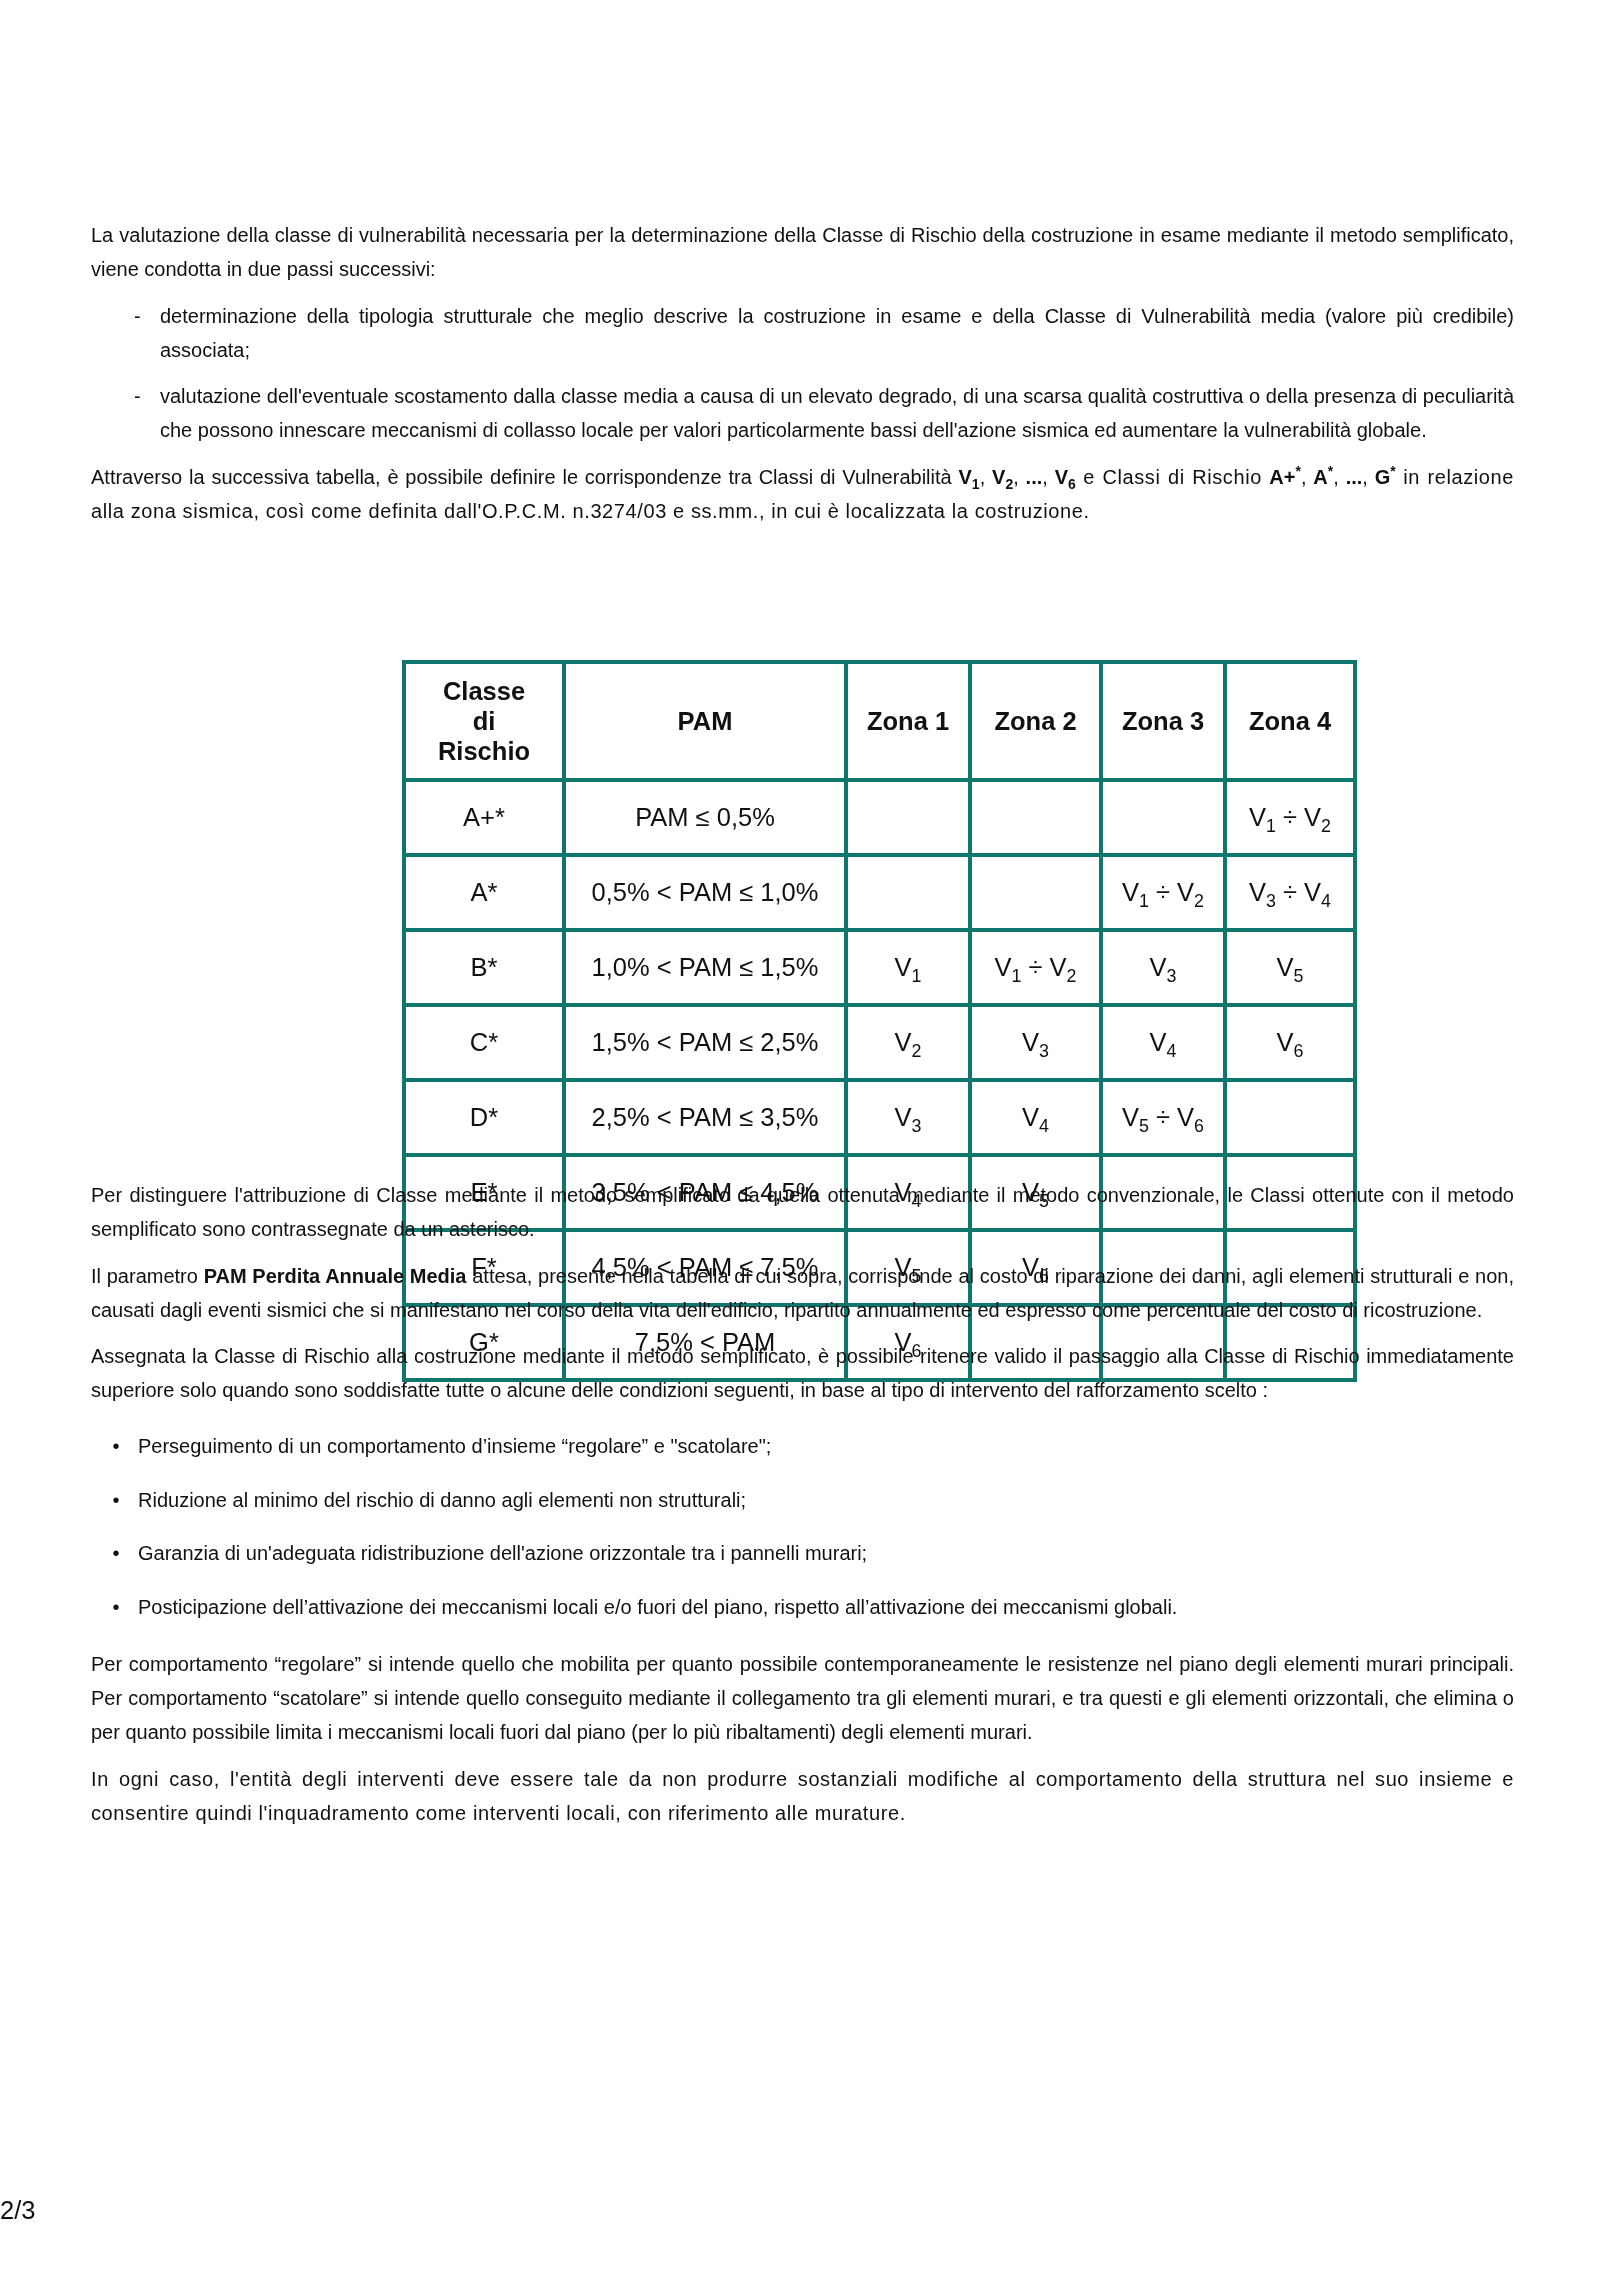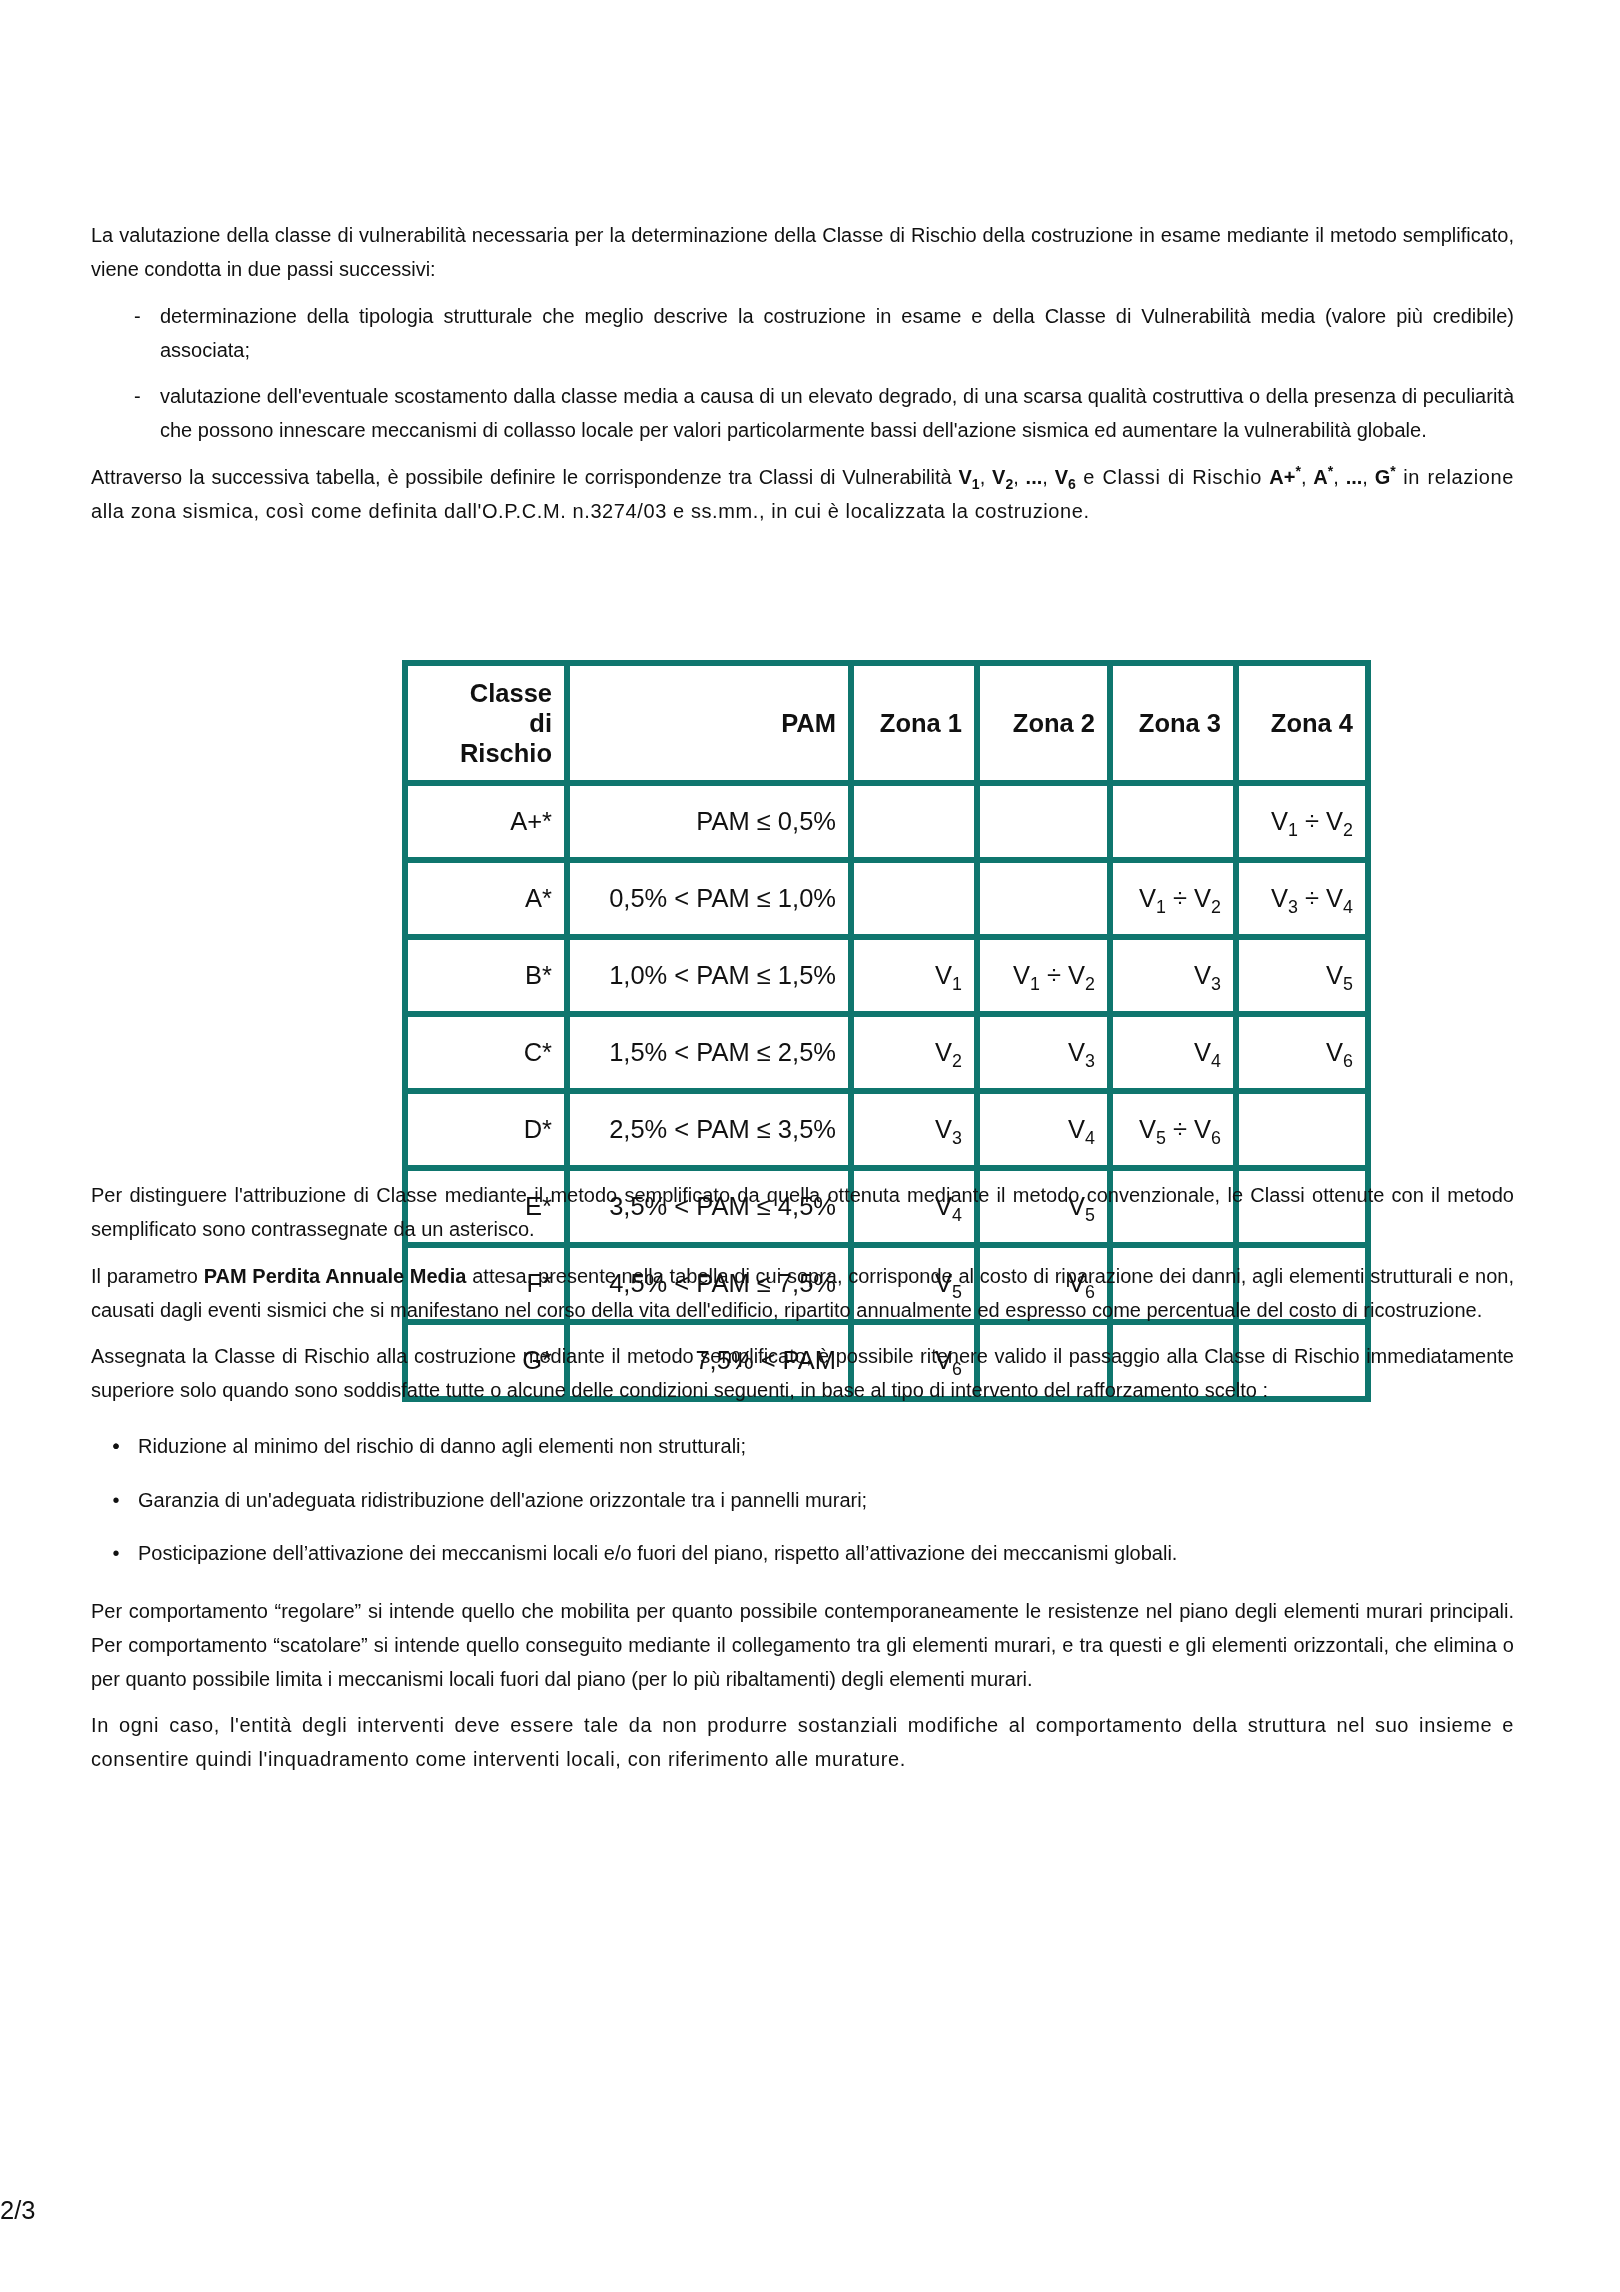--- a/index.html
+++ b/index.html
@@ -10,21 +10,21 @@
     .dash-list li { position:relative; padding-left:69px; margin-bottom:12.7px; text-align:justify; }
     .dash-list li .dash { position:absolute; left:43px; top:0; }
     .bullet-list { list-style:none; margin:21.6px 0 23.5px 0; padding:0; }
     .bullet-list li { position:relative; padding-left:47px; margin-bottom:19.6px; }
     .bullet-list li .dot { position:absolute; left:21.6px; top:0; }
     b { font-weight:bold; }
     sub { font-size:70%; vertical-align:-0.35em; line-height:0; }
     sup { font-size:70%; vertical-align:0.6em; line-height:0; }
     .tbl-wrap { position:absolute; left:402px; top:660px; }
     table { border-collapse:collapse; font-size:25.5px; }
-    td, th { border:6px solid #0f766e; text-align:right; padding:12px; }
+    td, th { border:4px solid #0f766e; text-align:center; padding:12px; }
     th { font-weight:bold; height:79px; line-height:30px; }
     td { height:47px; }
     .c0 { width:132px; } .c1 { width:254px; } .c2 { width:96px; } .c3 { width:103px; } .c4 { width:96px; } .c5 { width:102px;margin-left:22px; }
     .page-num { position:absolute; left:0; width:1620px; top:2196px; text-align:left; font-size:25.5px; }
     .spaced { letter-spacing:0.6px; }
   </style>
 </head>
 <body>
 
 <div class="page">
@@ -120,21 +120,21 @@
       </tbody>
   </table>
 </div>
 
 <div class="page" style="top:1178px;">
   <p>Per distinguere l'attribuzione di Classe mediante il metodo semplificato da quella ottenuta mediante il metodo convenzionale, le Classi ottenute con il metodo semplificato sono contrassegnate da un asterisco.</p>
   <p><span>Il parametro </span><b>PAM Perdita Annuale Media</b><span> attesa, presente nella tabella di cui sopra, corrisponde al costo di riparazione dei danni, agli elementi strutturali e non, causati dagli eventi sismici che si manifestano nel corso della vita dell'edificio, ripartito annualmente ed espresso come percentuale del costo di ricostruzione.</span></p>
   <p>Assegnata la Classe di Rischio alla costruzione mediante il metodo semplificato, è possibile ritenere valido il passaggio alla Classe di Rischio immediatamente superiore solo quando sono soddisfatte tutte o alcune delle condizioni seguenti, in base al tipo di intervento del rafforzamento scelto :</p>
 
   <ul class="bullet-list">
-    <li><span class="dot">•</span></li>
+    <li><span class="dot">•</span><span>Perseguimento di un comportamento d’insieme “regolare” e "scatolare";</span></li>
     <li><span class="dot">•</span><span>Riduzione al minimo del rischio di danno agli elementi non strutturali;</span></li>
     <li><span class="dot">•</span><span>Garanzia di un'adeguata ridistribuzione dell'azione orizzontale tra i pannelli murari;</span></li>
     <li><span class="dot">•</span><span>Posticipazione dell’attivazione dei meccanismi locali e/o fuori del piano, rispetto all’attivazione dei meccanismi globali.</span></li>
   </ul>
 
   <p>Per comportamento “regolare” si intende quello che mobilita per quanto possibile contemporaneamente le resistenze nel piano degli elementi murari principali. Per comportamento “scatolare” si intende quello conseguito mediante il collegamento tra gli elementi murari, e tra questi e gli elementi orizzontali, che elimina o per quanto possibile limita i meccanismi locali fuori dal piano (per lo più ribaltamenti) degli elementi murari.</p>
   <p class="spaced">In ogni caso, l'entità degli interventi deve essere tale da non produrre sostanziali modifiche al comportamento della struttura nel suo insieme e consentire quindi l'inquadramento come interventi locali, con riferimento alle murature.</p>
 </div>
 
 <div class="page-num">2/3</div>

